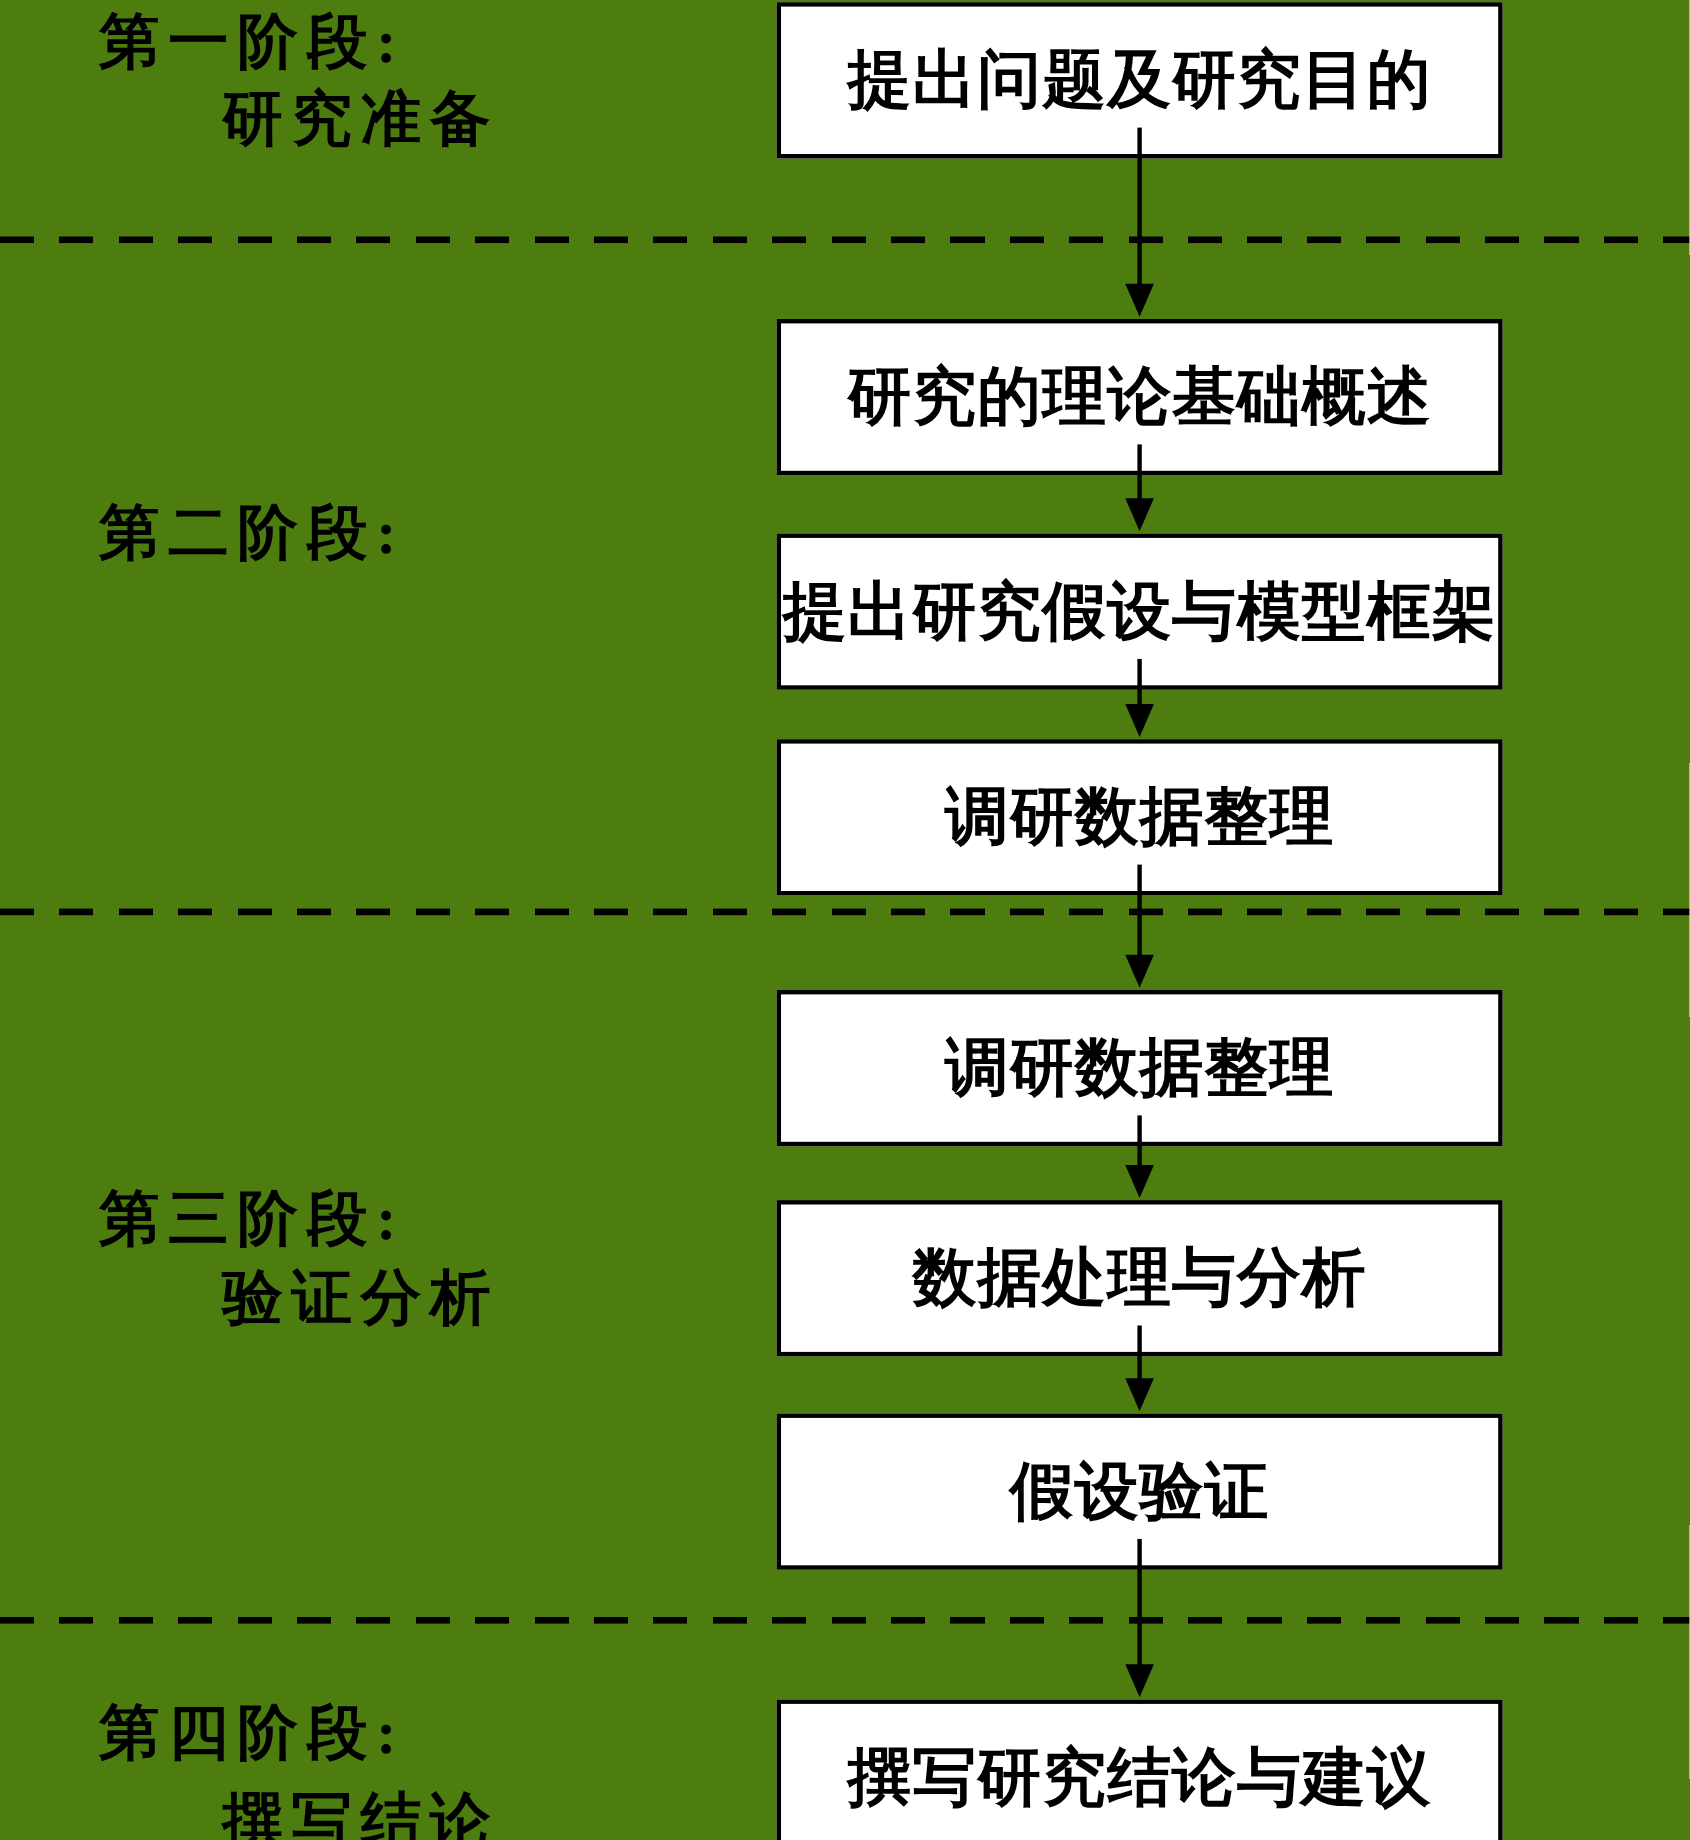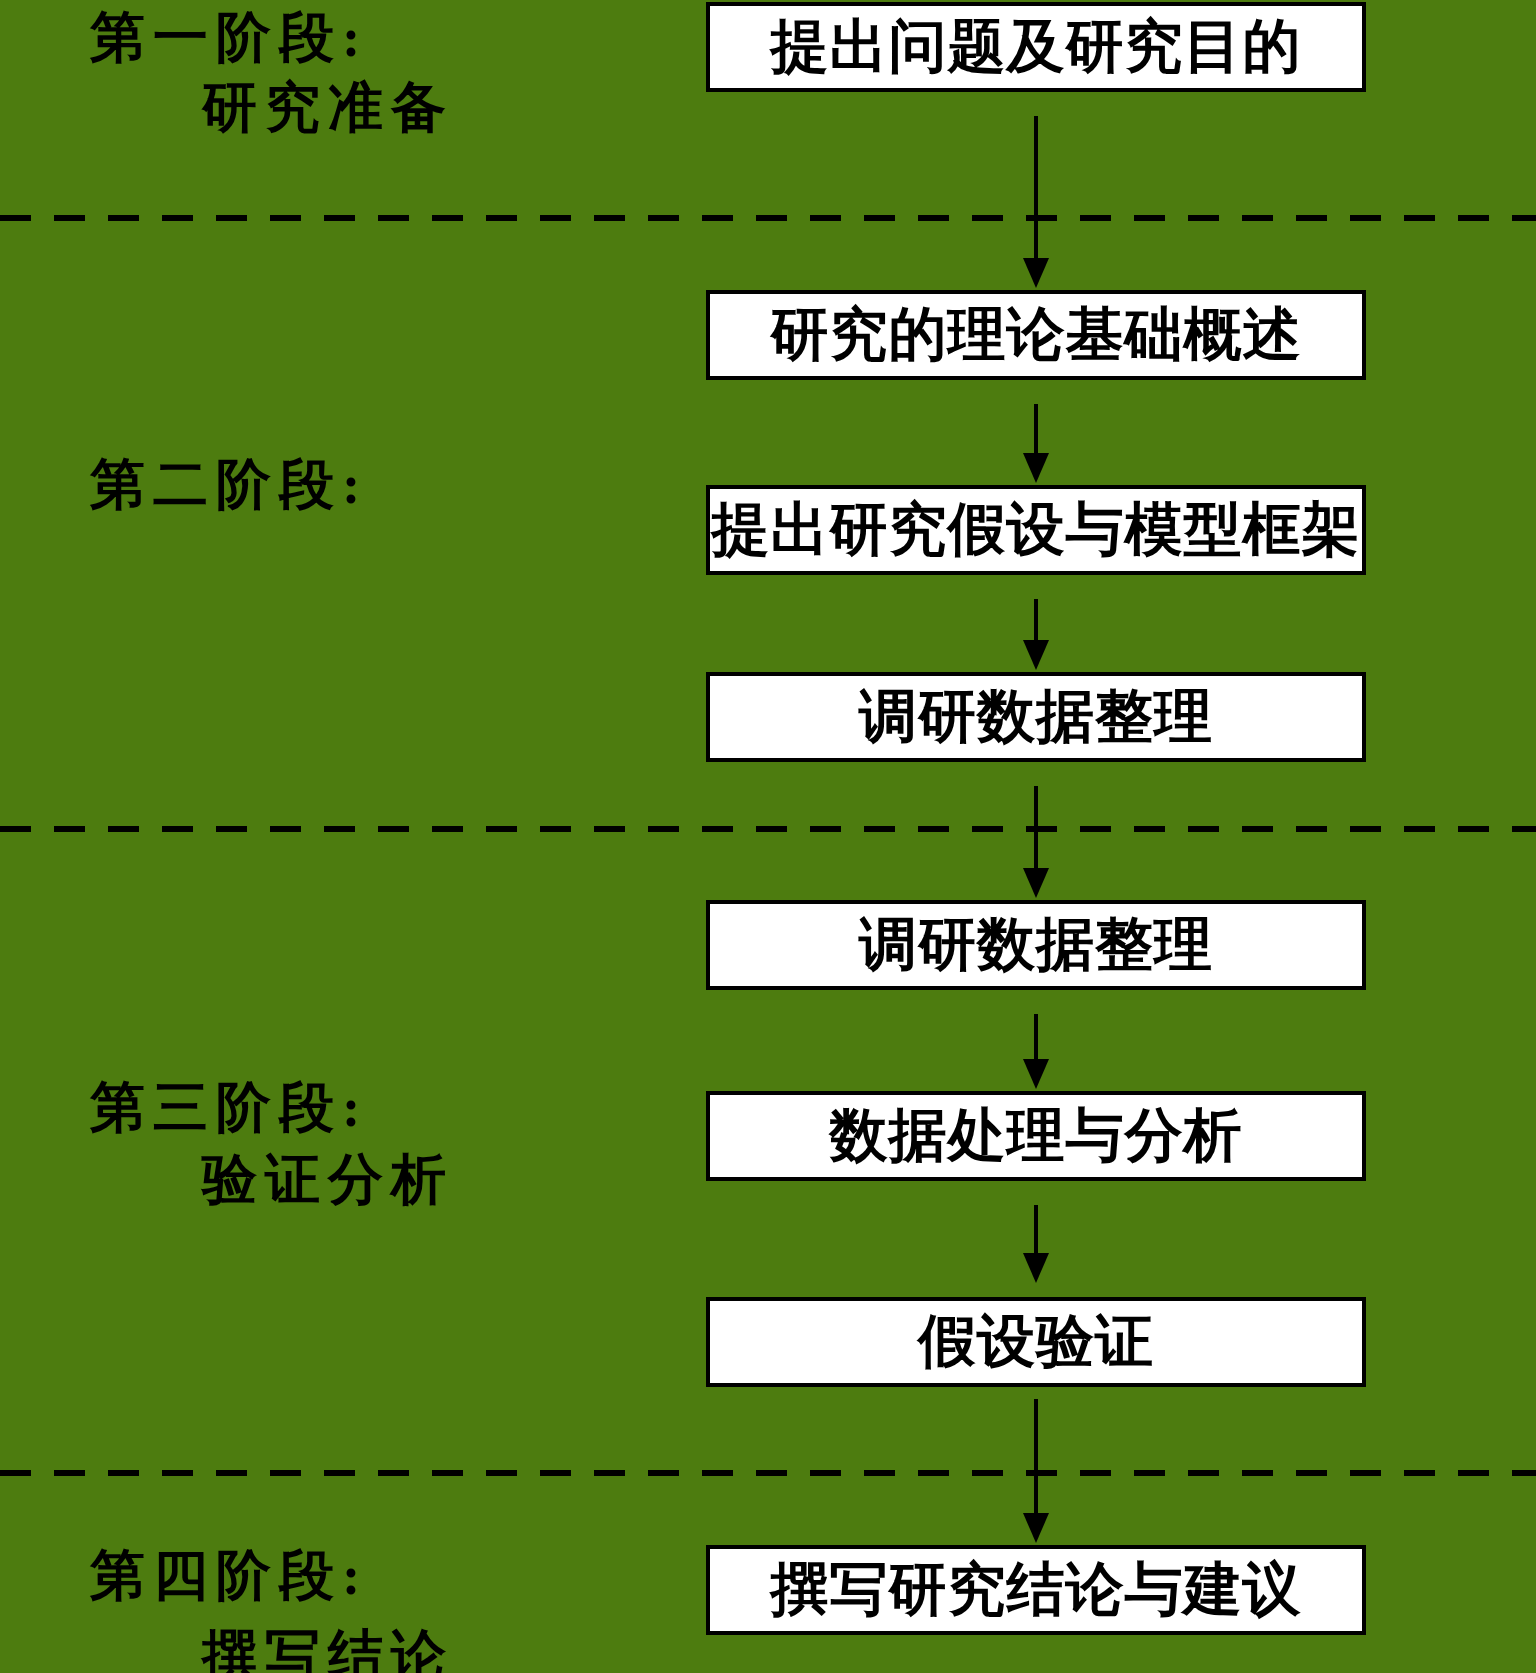--- a/index.html
+++ b/index.html
@@ -21,21 +21,21 @@
     font-size: 55px;
     font-weight: 700;
     line-height: 1.0;
     white-space: nowrap;
     letter-spacing: 8px;
   }
   .flow-box {
     position: absolute;
     left: 706px;
     width: 660px;
-    height: 90px;
+    height: 142px;
     box-sizing: border-box;
     border: 4px solid #000000;
     background: #ffffff;
     display: flex;
     align-items: center;
     justify-content: center;
   }
   .flow-box .box-label {
     font-size: 58px;
     font-weight: 700;
@@ -113,21 +113,21 @@
   </div>
 
   <div class="flow-box" style="top:1091px;">
     <span class="box-label">数据处理与分析</span>
   </div>
 
   <div class="flow-box" style="top:900px;">
     <span class="box-label">调研数据整理</span>
   </div>
 
-  <div class="flow-box" style="top:1285px;margin-top:12px;">
+  <div class="flow-box" style="top:1285px;">
     <span class="box-label">假设验证</span>
   </div>
 
   <div class="flow-box" style="top:1545px;">
     <span class="box-label">撰写研究结论与建议</span>
   </div>
 
   <div class="arrow" style="top:116px; height:172px;">
     <span class="shaft" style="height:146px;"></span>
     <span class="head"></span>

